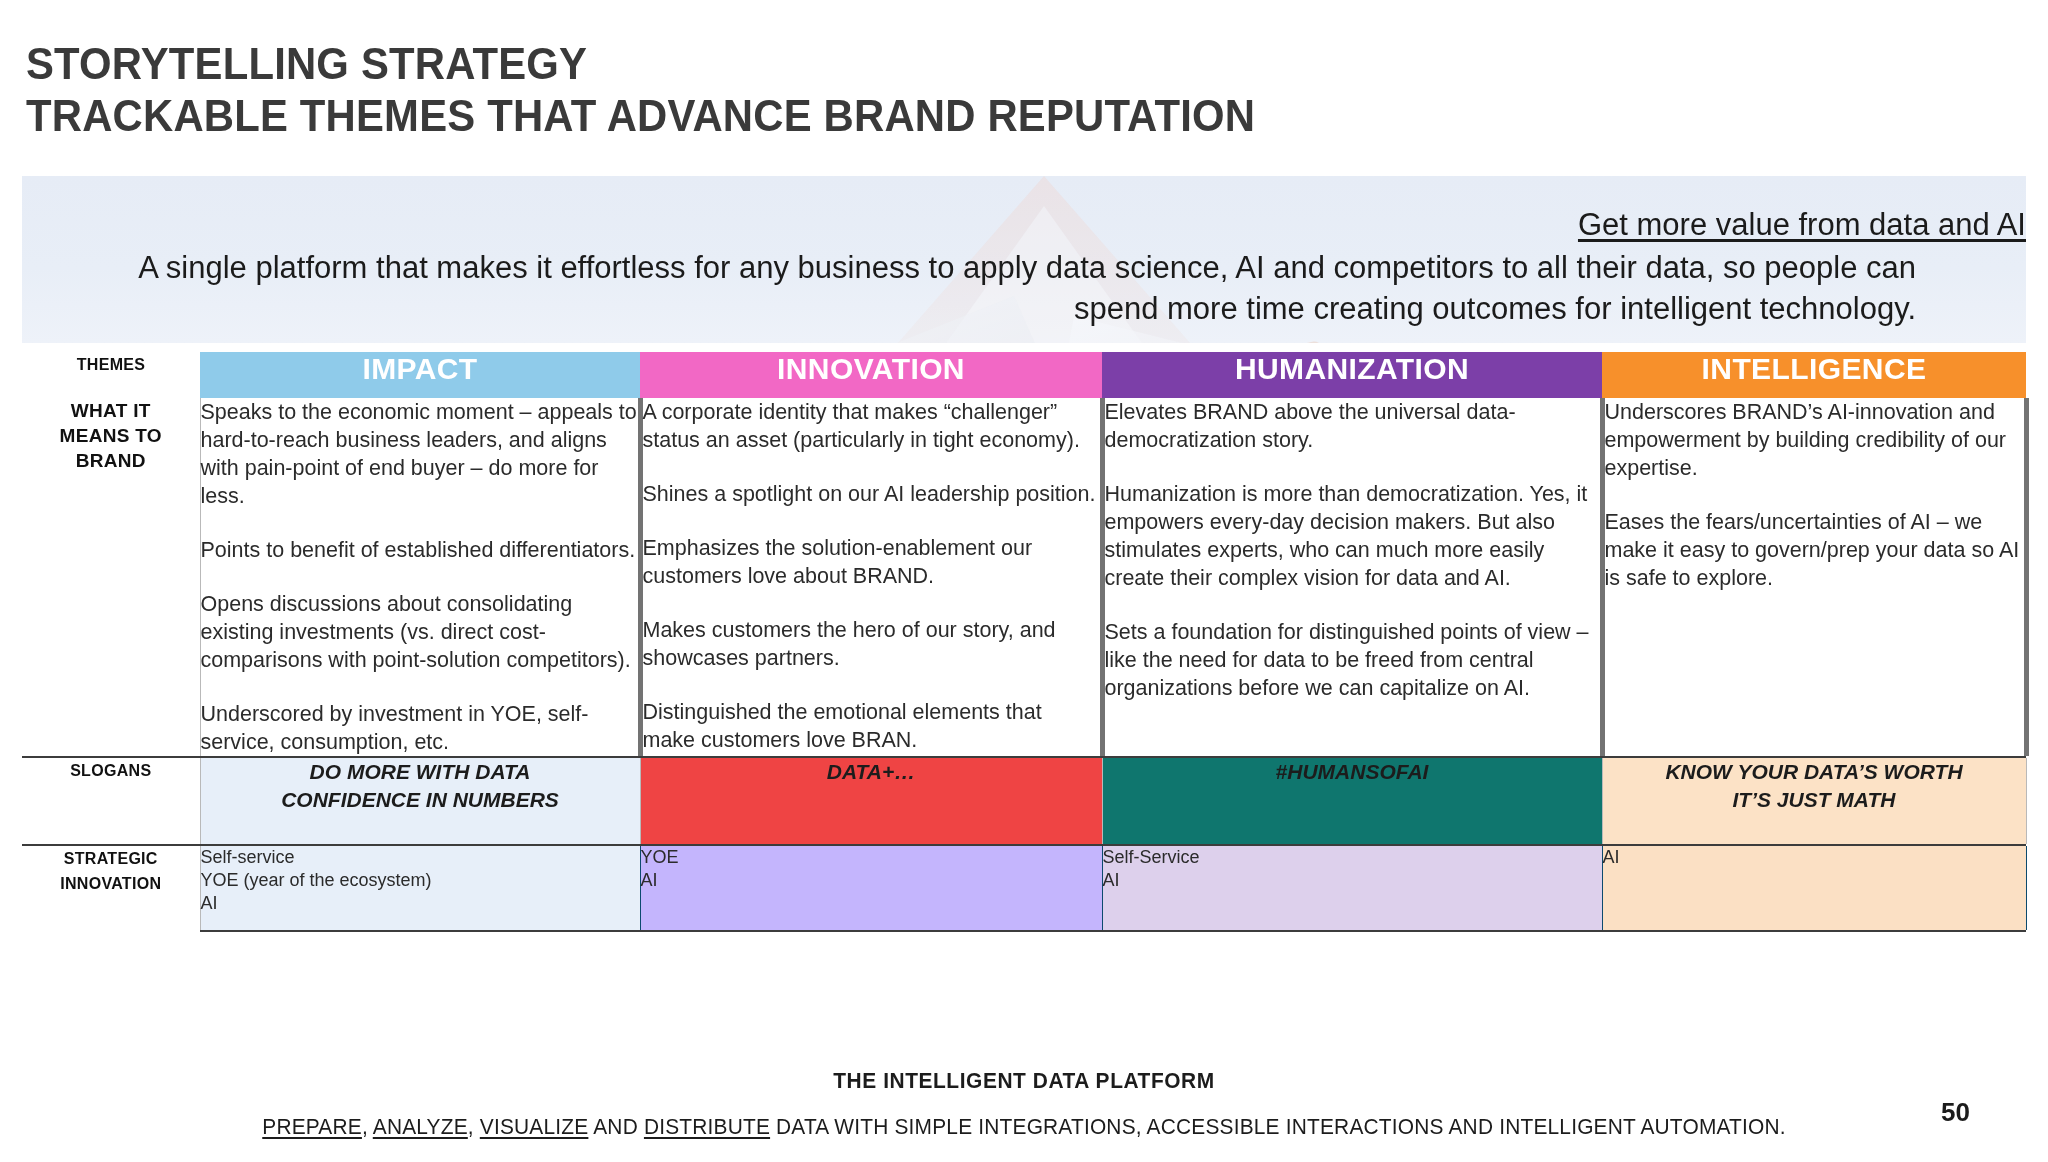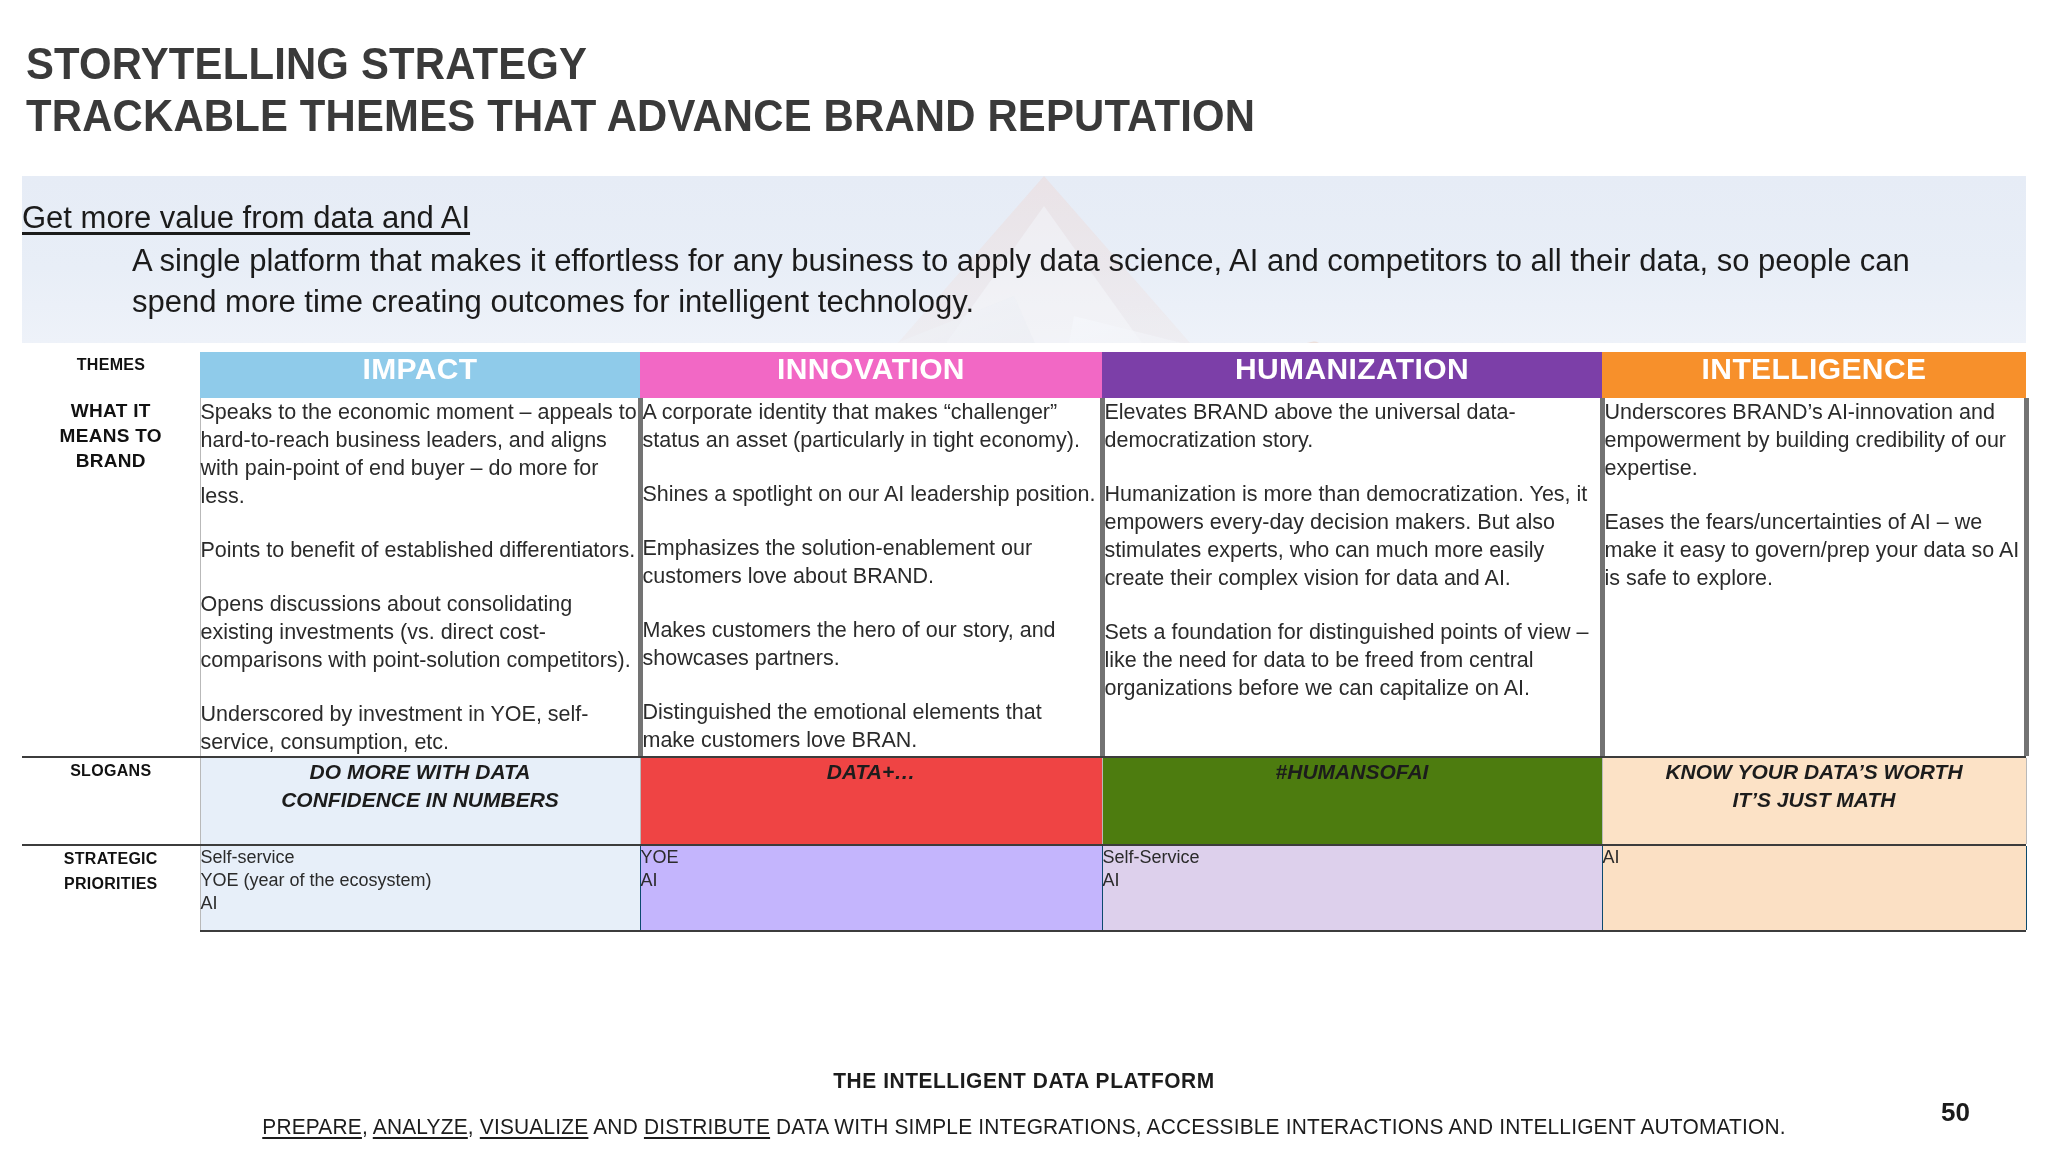--- a/index.html
+++ b/index.html
@@ -57,22 +57,22 @@
     top: -30px;
     width: 900px;
     height: 330px;
     margin-left: -430px;
     opacity: 0.50;
     pointer-events: none;
   }
   .subtitle-inner {
     position: relative;
     z-index: 2;
-    padding-top: 22px;
-    text-align: left;
+    padding-top: 29px;
+    text-align: right;
   }
   .subtitle-head {
     font-size: 31px;
     line-height: 40px;
     color: #1b1b1b;
     text-decoration: underline;
     text-underline-offset: 4px;
   }
   .subtitle-body {
     font-size: 31px;
@@ -290,36 +290,36 @@
             <td></td>
             <td></td>
             <td></td>
         </tr>
 
         <tr>
           <td class="rowlabel">SLOGANS</td>
           <td class="slogan-cell" style="white-space: pre-line; background: rgb(231, 239, 249);">DO MORE WITH DATA
 CONFIDENCE IN NUMBERS</td>
           <td class="slogan-cell" style="white-space: pre-line; background: #ef4444;">DATA+…</td>
-          <td class="slogan-cell" style="white-space: pre-line; background: #4d7c0f;">#HUMANSOFAI</td>
+          <td class="slogan-cell" style="white-space: pre-line; background: #0f766e;">#HUMANSOFAI</td>
           <td class="slogan-cell" style="white-space: pre-line; background: rgb(252, 226, 198);">KNOW YOUR DATA’S WORTH
 IT’S JUST MATH</td>
         </tr>
 
         <tr class="sep-row">
           <td></td>
             <td></td>
             <td></td>
             <td></td>
             <td></td>
         </tr>
 
         <tr>
           <td class="rowlabel" style="white-space:pre-line;">STRATEGIC
-PRIORITIES</td>
+INNOVATION</td>
           <td class="prio-cell" style="background: rgb(231, 239, 249);">
               <div>Self-service
 YOE (year of the ecosystem)
 AI</div>
             </td>
           <td class="prio-cell" style="background: #c4b5fd;">
               <div>YOE
 AI</div>
             </td>
           <td class="prio-cell" style="background: rgb(221, 208, 236);">

